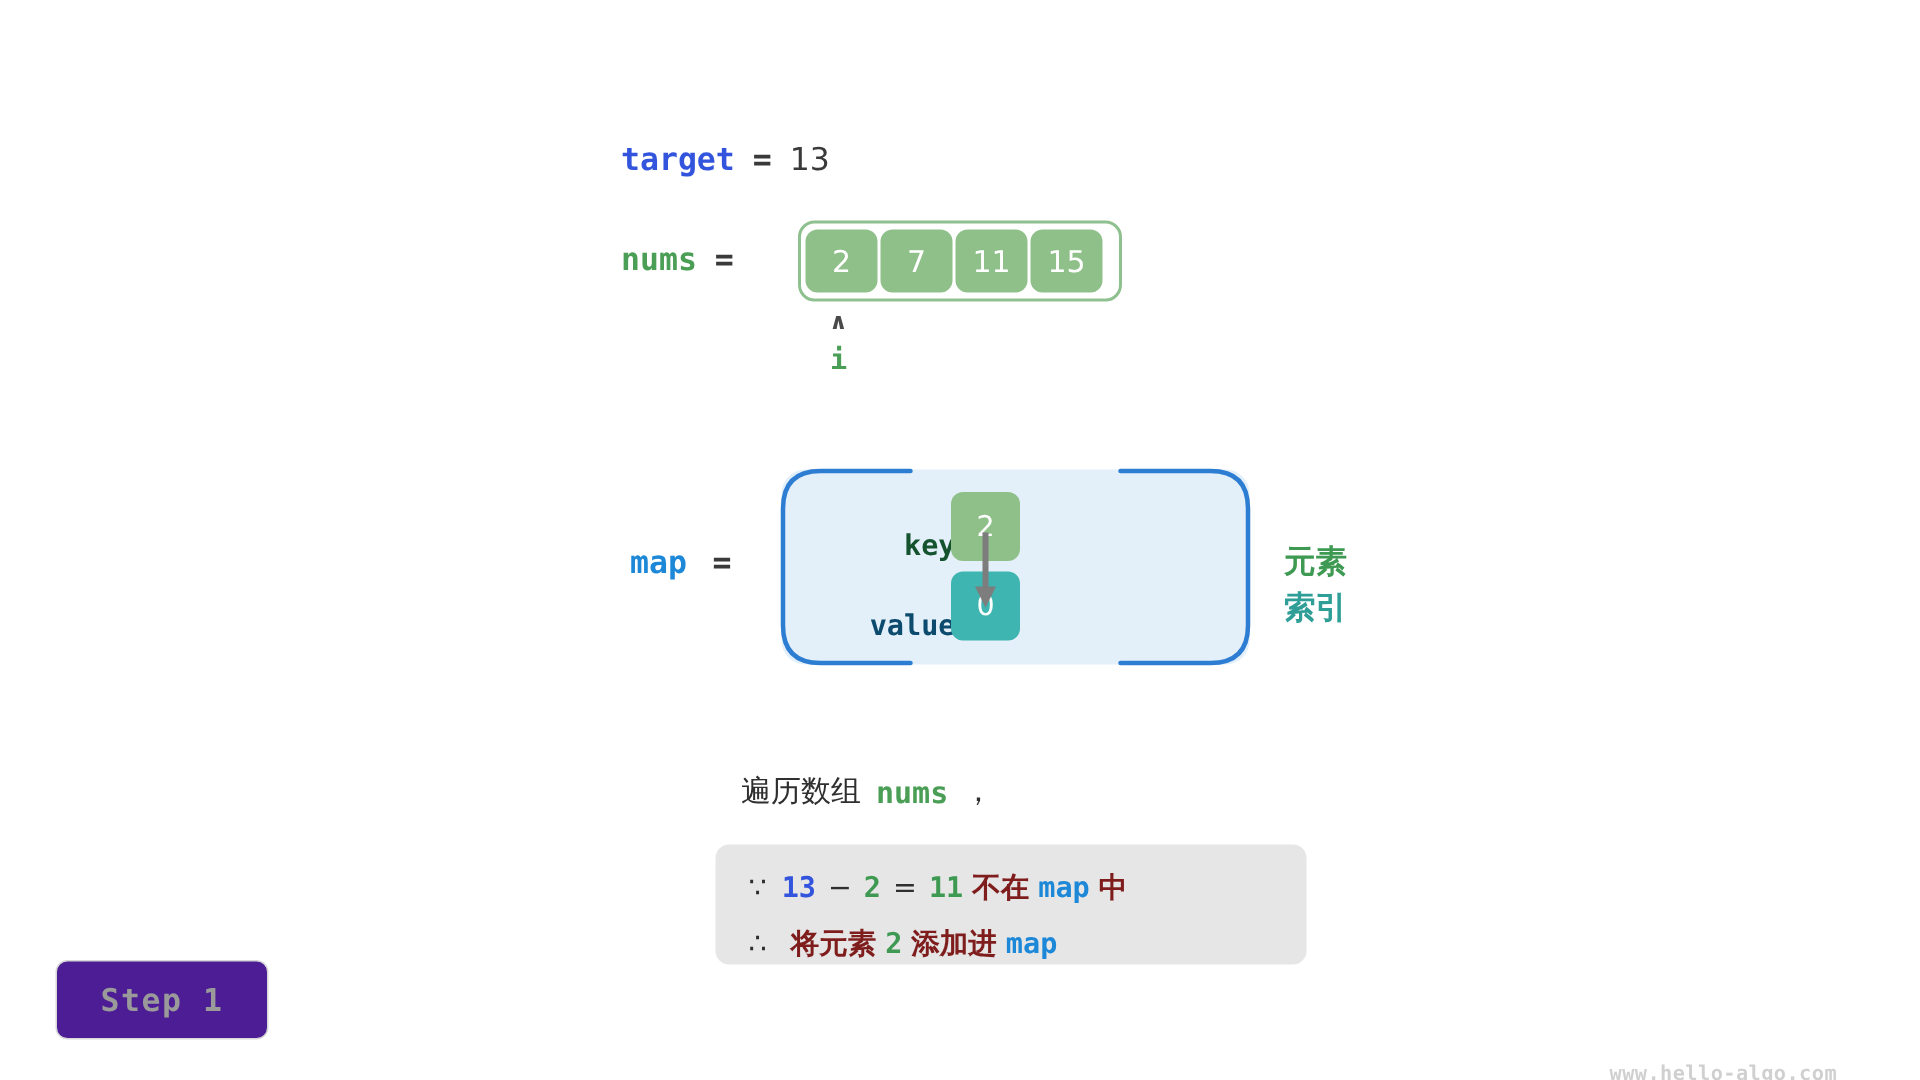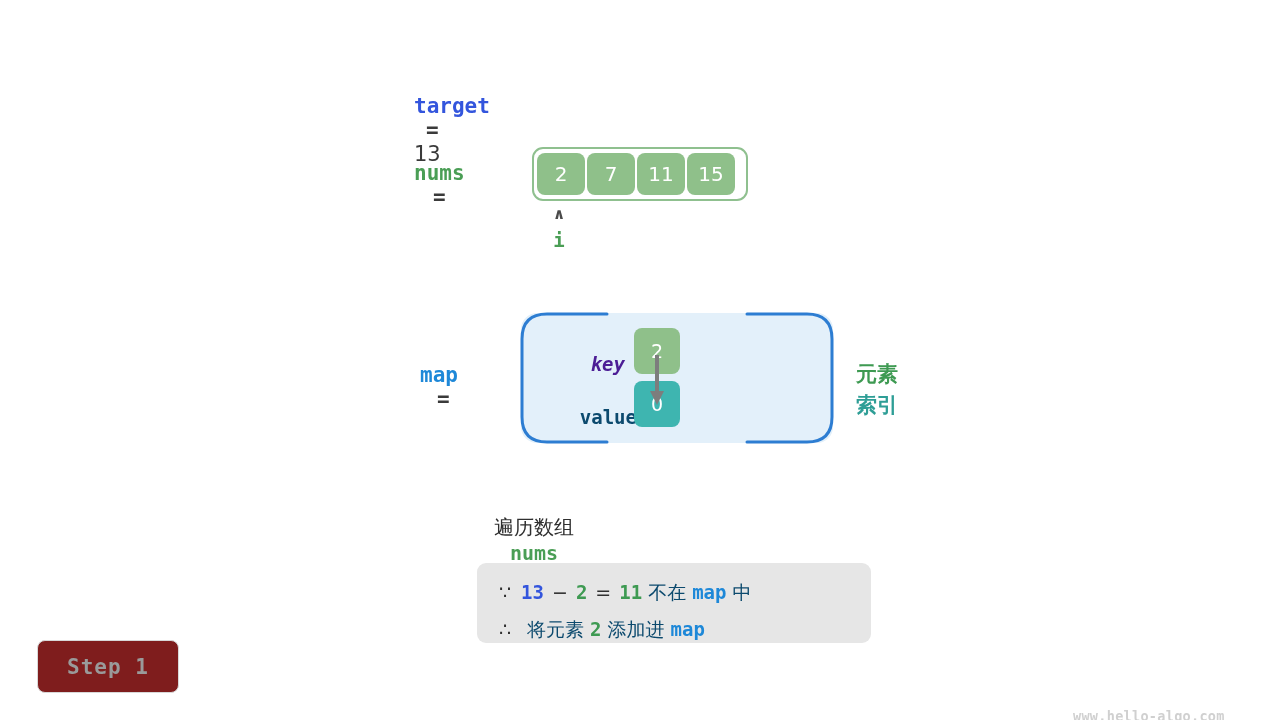--- a/index.html
+++ b/index.html
@@ -9,21 +9,21 @@
   }
   body {
     width: 1280px;
     height: 720px;
     position: relative;
     overflow: hidden;
     font-family: "DejaVu Sans Mono", "Liberation Mono", monospace;
     -webkit-font-smoothing: antialiased;
   }
 
-  .abs { position: absolute; flex-direction: column; }
+  .abs { position: absolute; }
 
   
   .code {
     font-family: "DejaVu Sans Mono", "Liberation Mono", monospace;
     font-weight: bold;
     white-space: pre;
   }
 
   
   #target-row {
@@ -134,21 +134,21 @@
     overflow: visible;
   }
 
   .map-row-label {
     position: absolute;
     font-size: 19px;
     font-weight: bold;
     text-align: right;
     width: 96px;
   }
-  #map-key-label   { left: 8px;  top: 40px;  color: #4c1d95; font-style: italic; }
+  #map-key-label   { left: 20px;  top: 40px;  color: #14532d; }
   #map-value-label { left: 20px;  top: 93px;  color: #0c4a6e; }
 
   .map-box {
     position: absolute;
     width: 46px;
     height: 46px;
     border-radius: 8px;
     color: #ffffff;
     font-size: 19px;
     display: flex;
@@ -210,31 +210,31 @@
     font-family: "DejaVu Sans", "Liberation Sans", sans-serif;
   }
   #info-box .sym    { color: #2f2f2f; padding-right: 10px; }
   #info-box .n-blue { color: #3355dd; font-weight: bold;
                       font-family: "DejaVu Sans Mono", "Liberation Mono", monospace; }
   #info-box .n-green{ color: #3e9a52; font-weight: bold;
                       font-family: "DejaVu Sans Mono", "Liberation Mono", monospace; }
   #info-box .m-blue { color: #1e88d8; font-weight: bold;
                       font-family: "DejaVu Sans Mono", "Liberation Mono", monospace; }
   #info-box .op     { color: #2f2f2f; padding: 0 8px; }
-  #info-box .cn     { color: #0c4a6e; padding: 0 6px; }
+  #info-box .cn     { color: #7f1d1d; padding: 0 6px; font-weight: bold; }
 
   
   #step-badge {
     left: 37px;
     top: 640px;
     width: 142px;
     height: 53px;
     border: 1.5px solid #d8d8d8;
     border-radius: 8px;
-    background: #7f1d1d;
+    background: #4c1d95;
     box-sizing: border-box;
     display: flex;
     align-items: center;
     justify-content: center;
     color: #9a9a9a;
     font-size: 21px;
     font-weight: bold;
     letter-spacing: 1px;
   }
 

